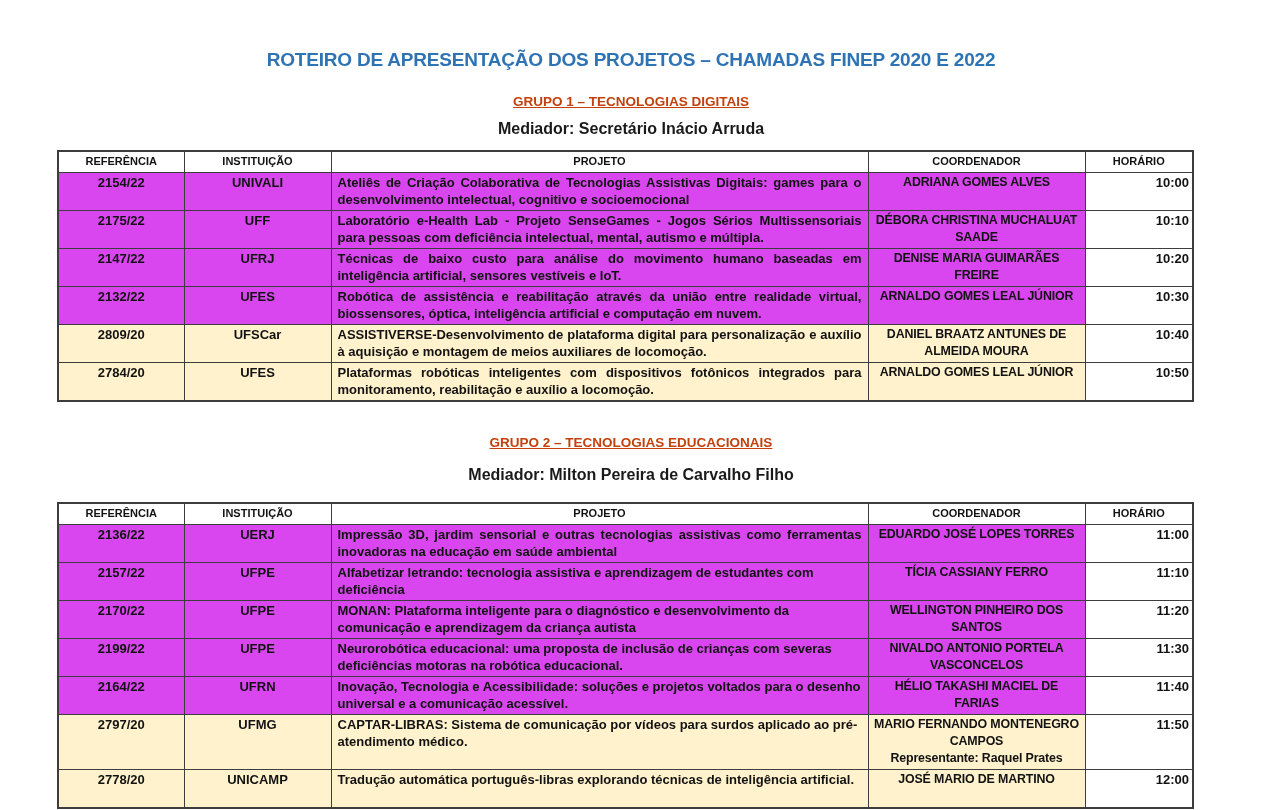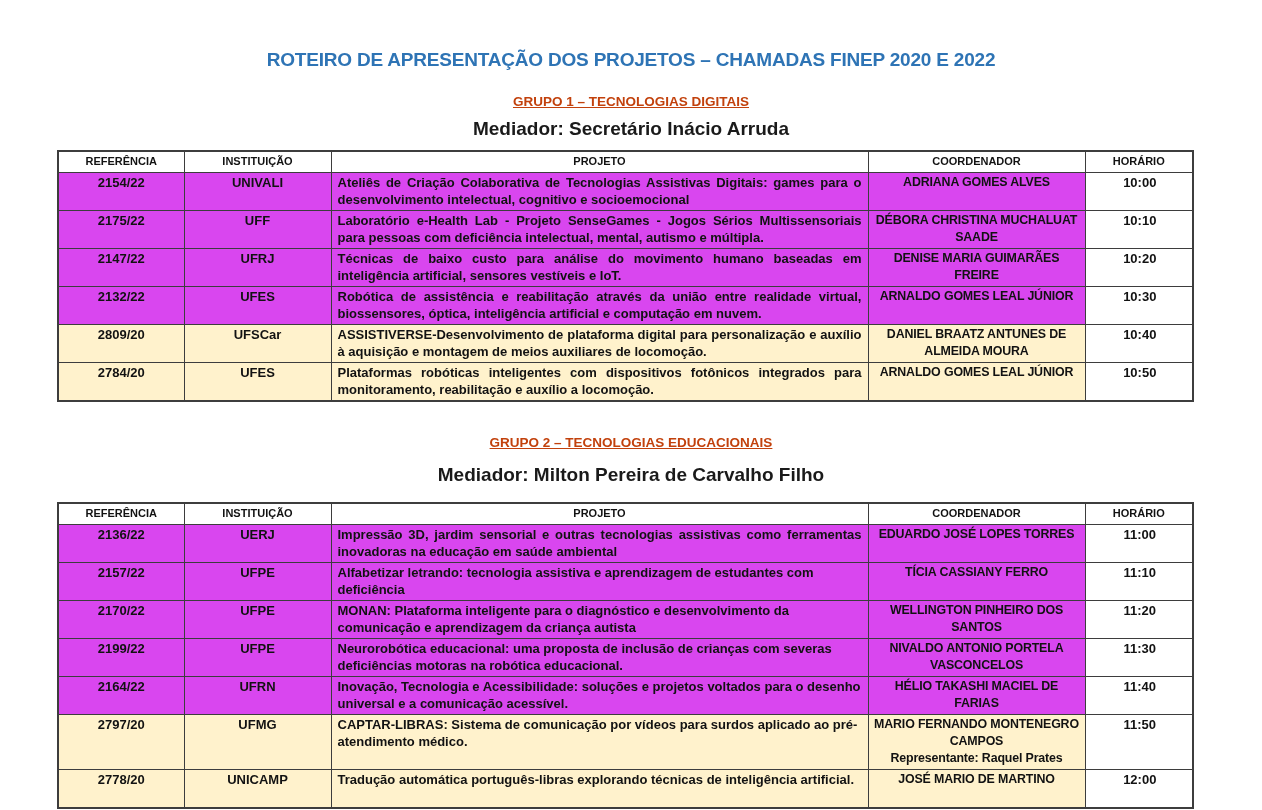--- a/index.html
+++ b/index.html
@@ -26,21 +26,21 @@
     text-align: center;
     font-size: 13.5px;
     line-height: 14px;
     text-decoration: underline;
     color: #c2410c;
   }
   .group-heading.second { margin-top: 34px; }
   .mediator {
     margin: 13px 0 0 0;
     text-align: center;
-    font-size: 19px;
+    font-size: 16px;
     line-height: 14px;
     color: #1a1a1a;
   }
   .mediator.second { margin-top: 18px; }
 
   table.sched {
     border-collapse: collapse;
     table-layout: fixed;
     width: 1135px;
     margin: 14px 0 0 57px;
@@ -65,21 +65,21 @@
     font-size: 11px;
     height: 18px;
     padding: 1px 2px;
     background: #ffffff;
   }
   .sched tr.data-row { height: 38px; }
   td.ref, td.inst { text-align: center; }
   td.proj { text-align: justify; padding-left: 6px; padding-right: 6px; }
   td.proj.left { text-align: left; }
   td.coord { text-align: center; font-size: 12.4px; letter-spacing: -0.15px; }
-  td.hor { text-align: center; padding-left: 5px; }
+  td.hor { text-align: right; padding-left: 5px; }
 
   tr.blue  td { background: #d946ef; }
   tr.cream td { background: #FFF2CC; }
   tr.blue  td.hor, tr.cream td.hor { background: #ffffff; }
 
   .rep-line { font-size: 12.4px; }
 </style>
 </head>
 <body>
 

